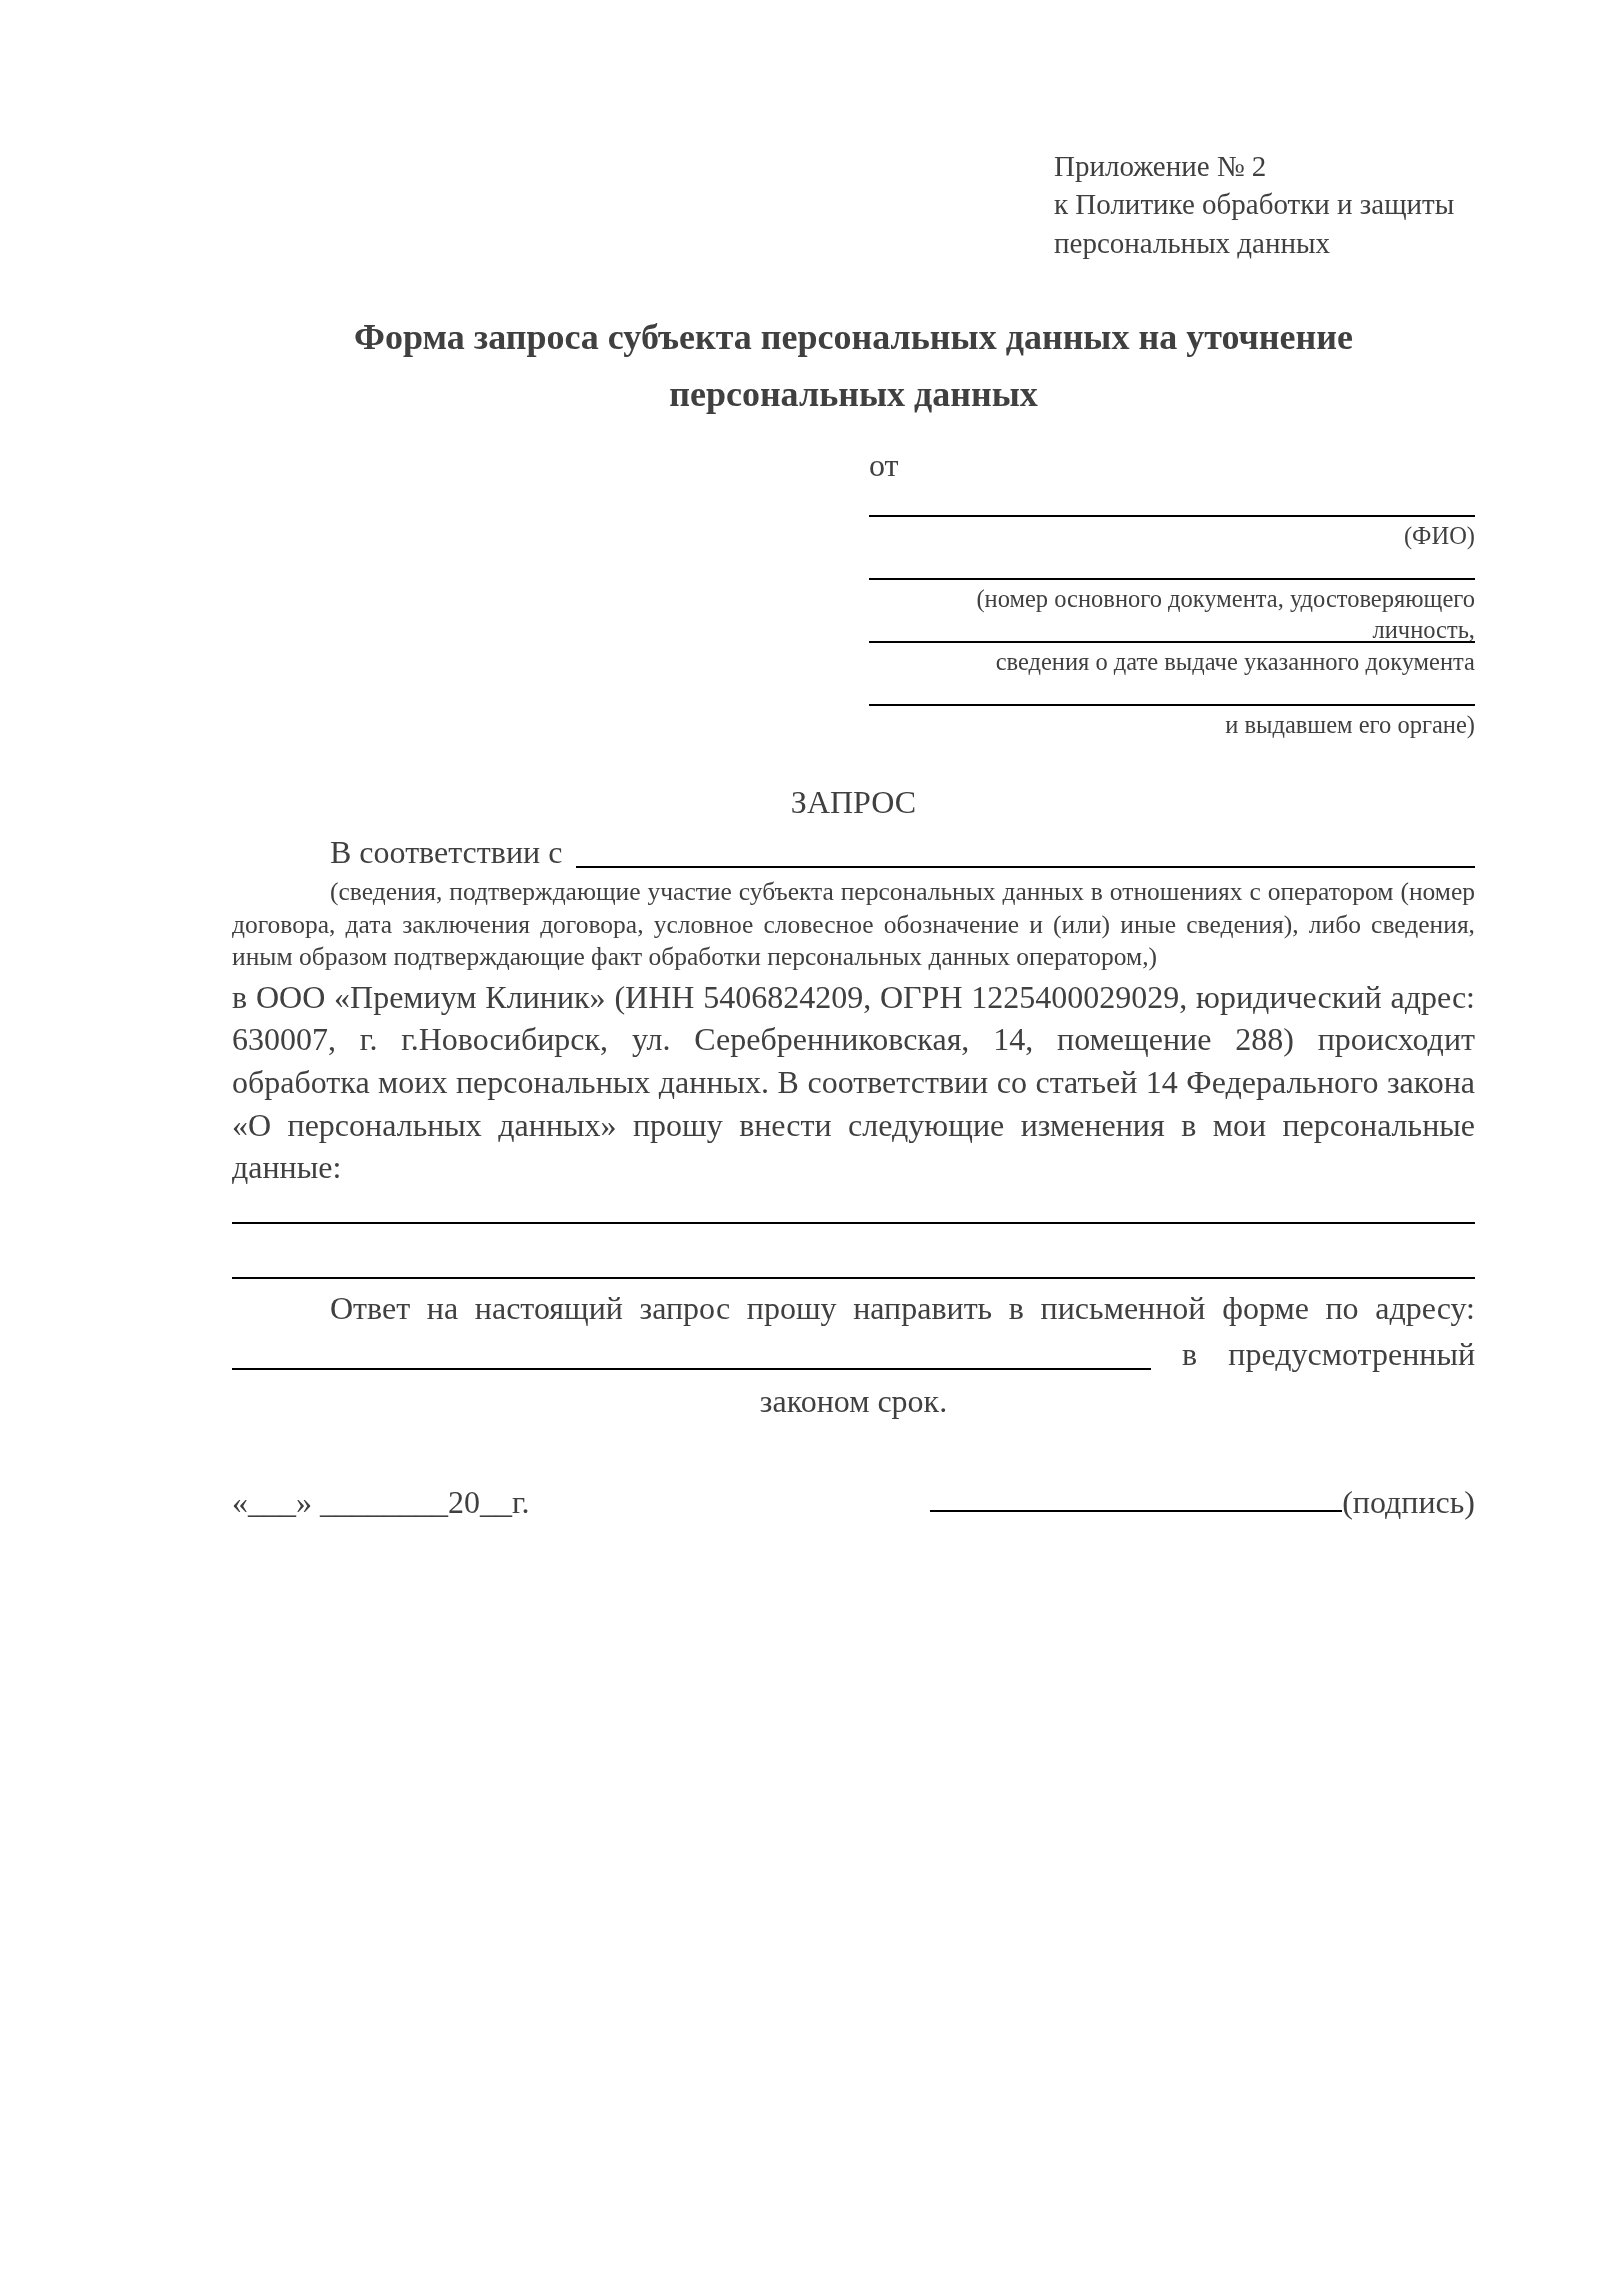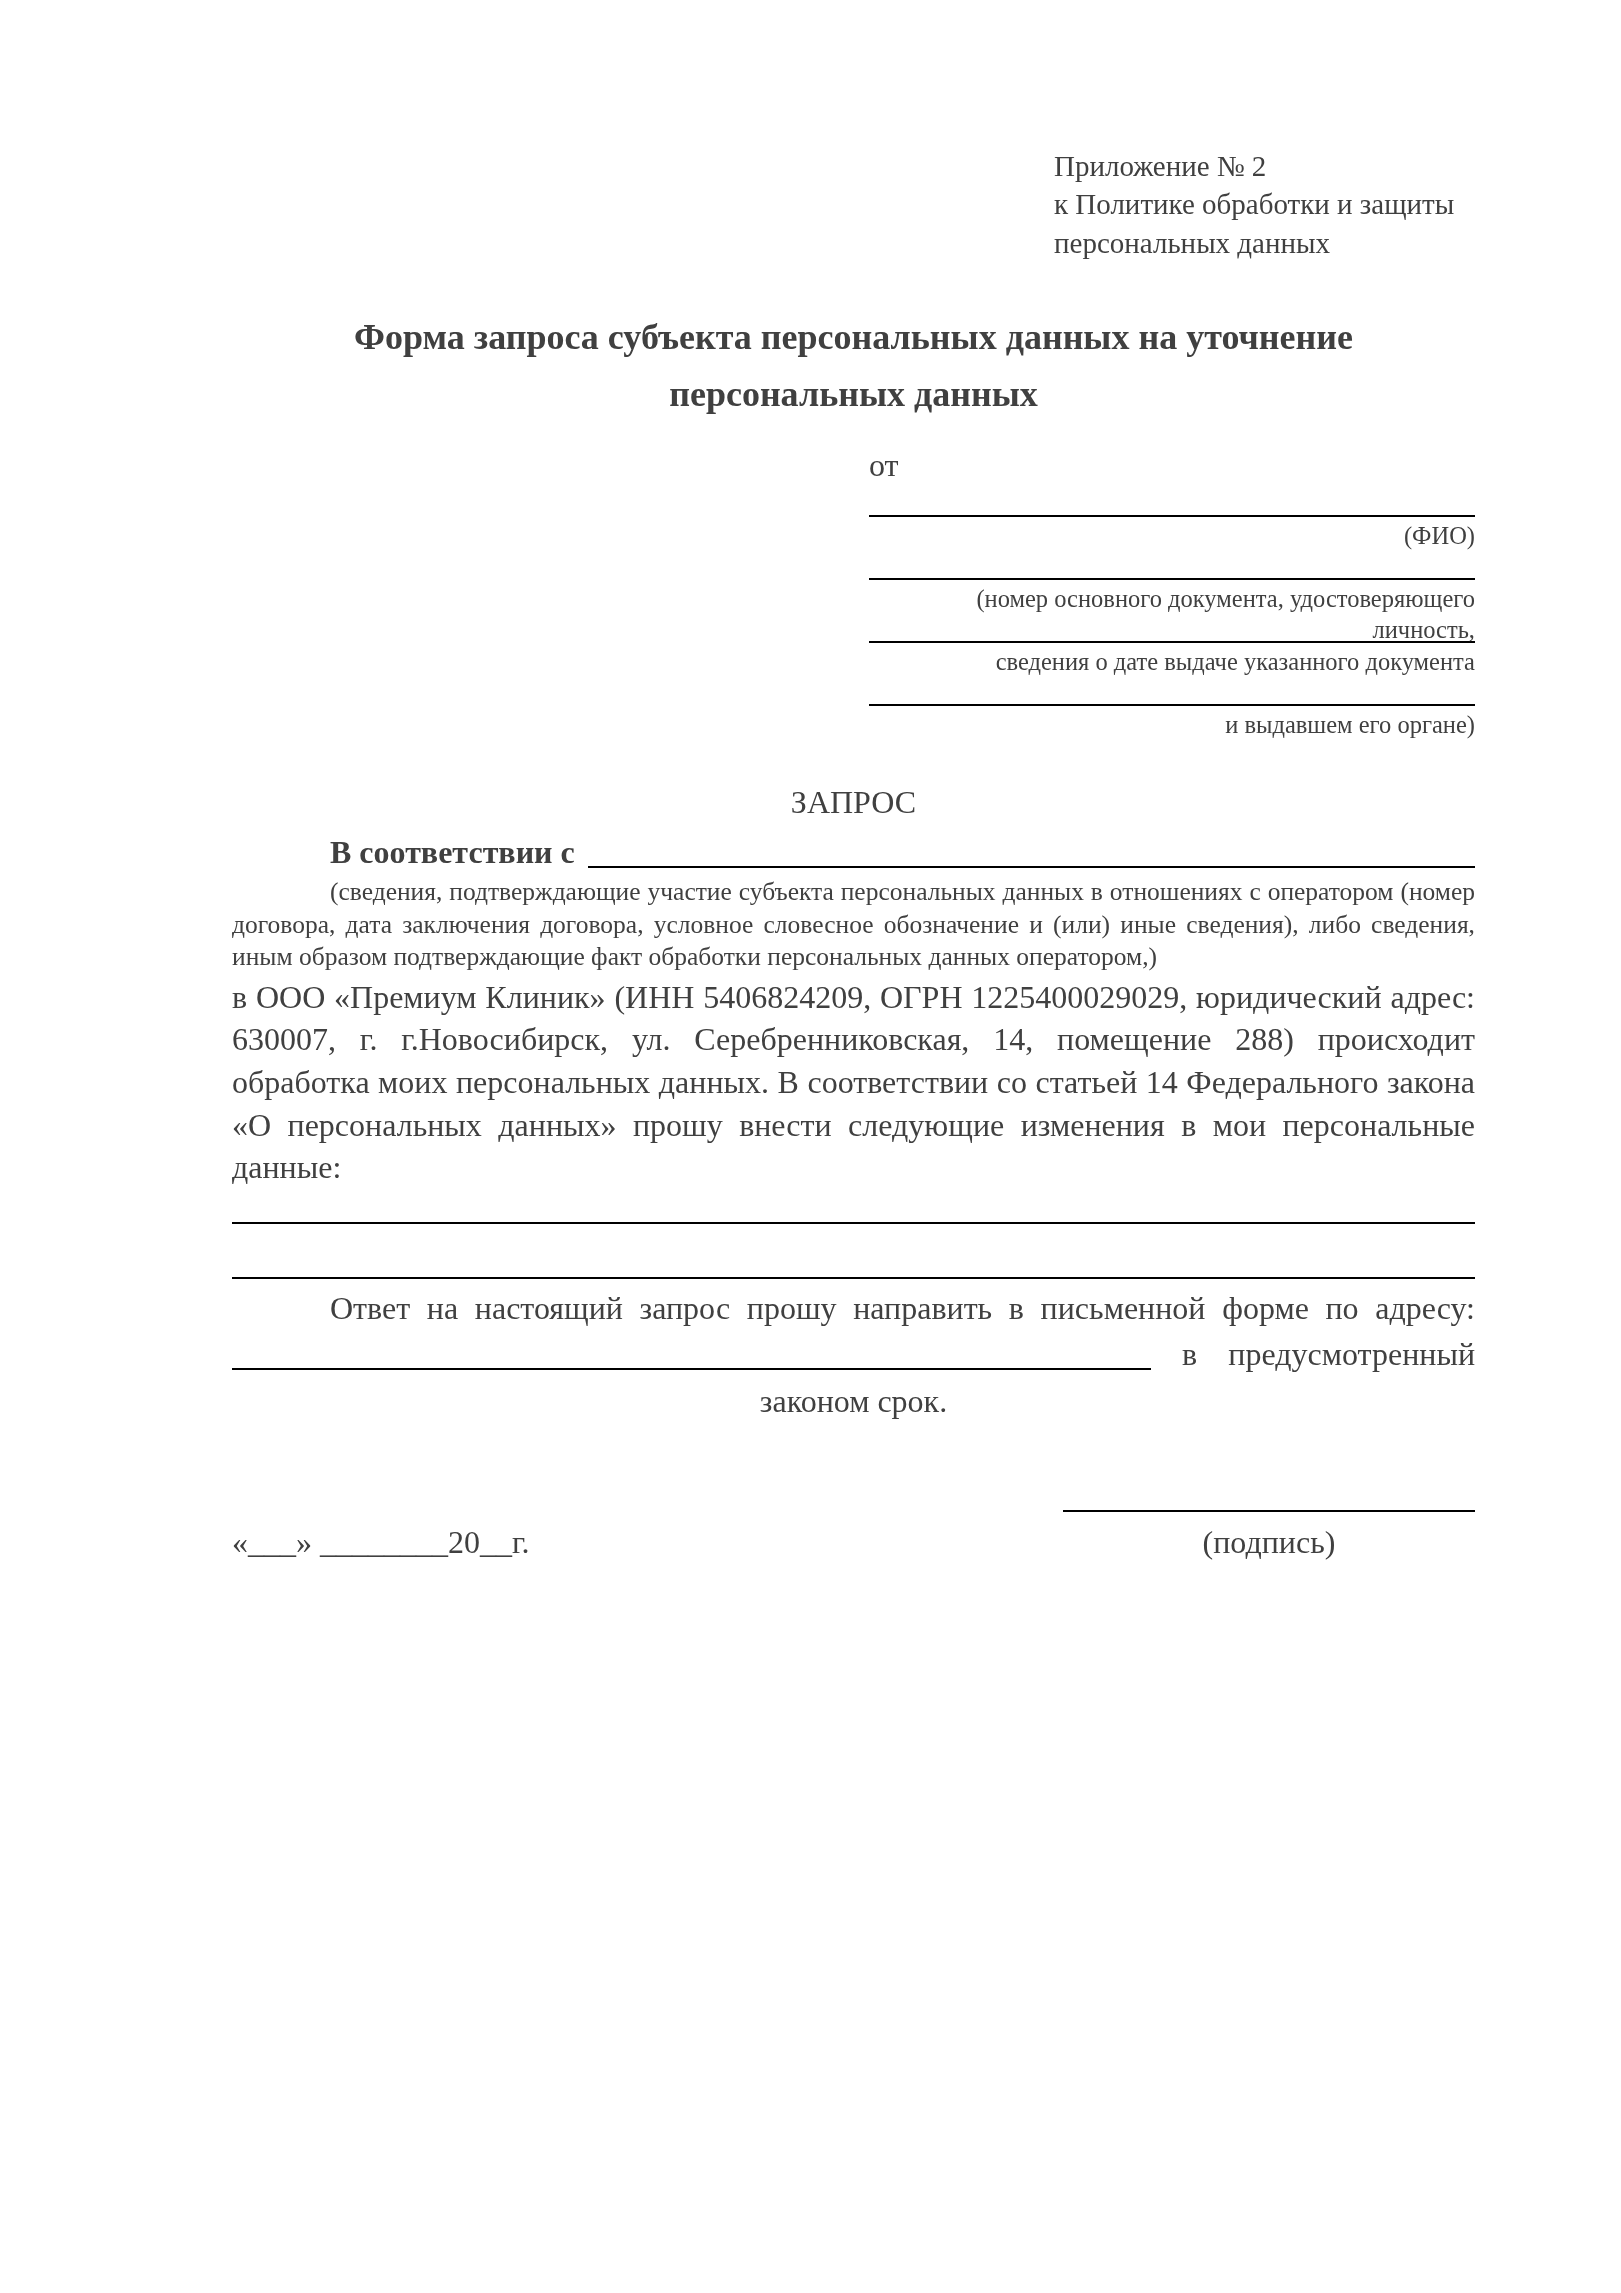--- a/index.html
+++ b/index.html
@@ -58,21 +58,20 @@
     margin-top: 43px;
   }
   .intro-row {
     display: flex;
     margin-top: 7.8px;
   }
   .intro-label {
     padding-left: 98px;
     padding-right: 13.7px;
     white-space: nowrap;
-    font-weight: bold;
   }
   .intro-blank {
     flex: 1;
     border-bottom: 2.9px solid #000;
     margin-bottom: 5.9px;
   }
   .fine-print {
     font-size: 25.5px;
     line-height: 1.28;
     text-align: justify;
@@ -111,22 +110,21 @@
     text-align: center;
   }
   .footer-row {
     display: flex;
     justify-content: space-between;
     align-items: flex-end;
     margin-top: 59px;
   }
   .sig {
     display: flex;
-    align-items: center;
-    flex-direction: column;
+    align-items: flex-start;
   }
   .sig-line {
     width: 412px;
     height: 29px;
     border-bottom: 2.9px solid #000;
     margin-bottom: 8.8px;
   }
 </style>
 </head>
 <body>

